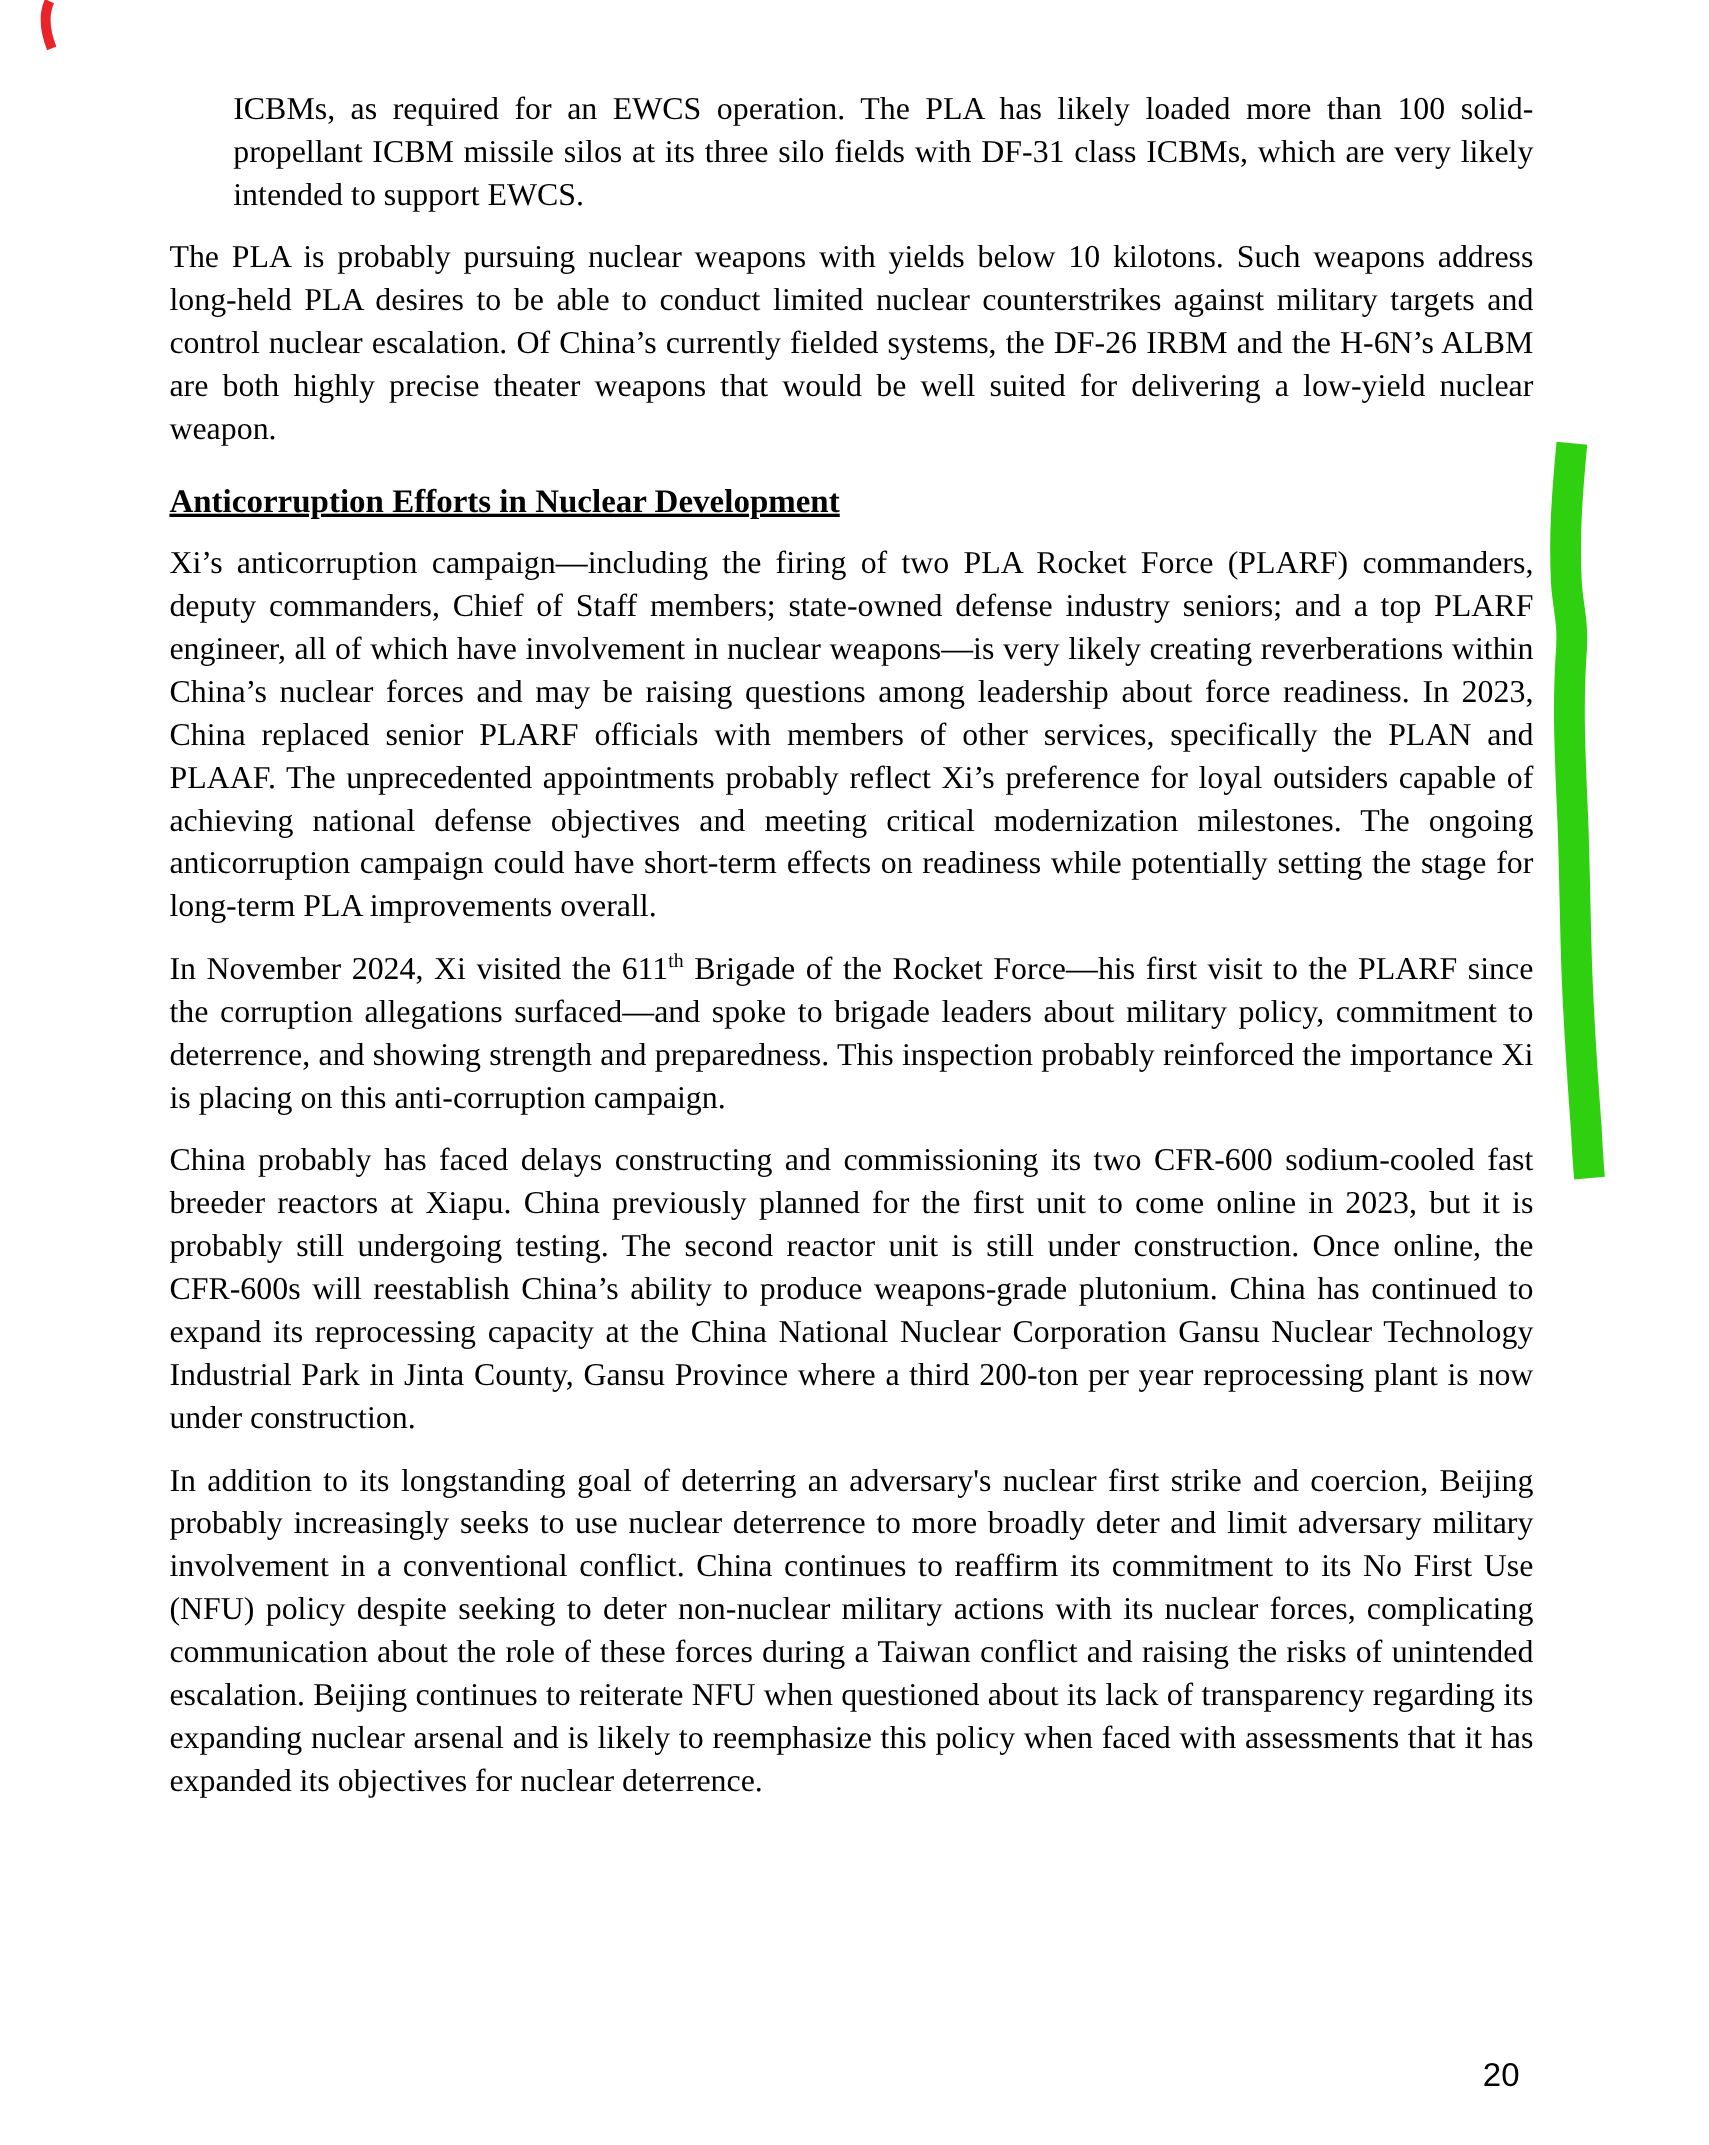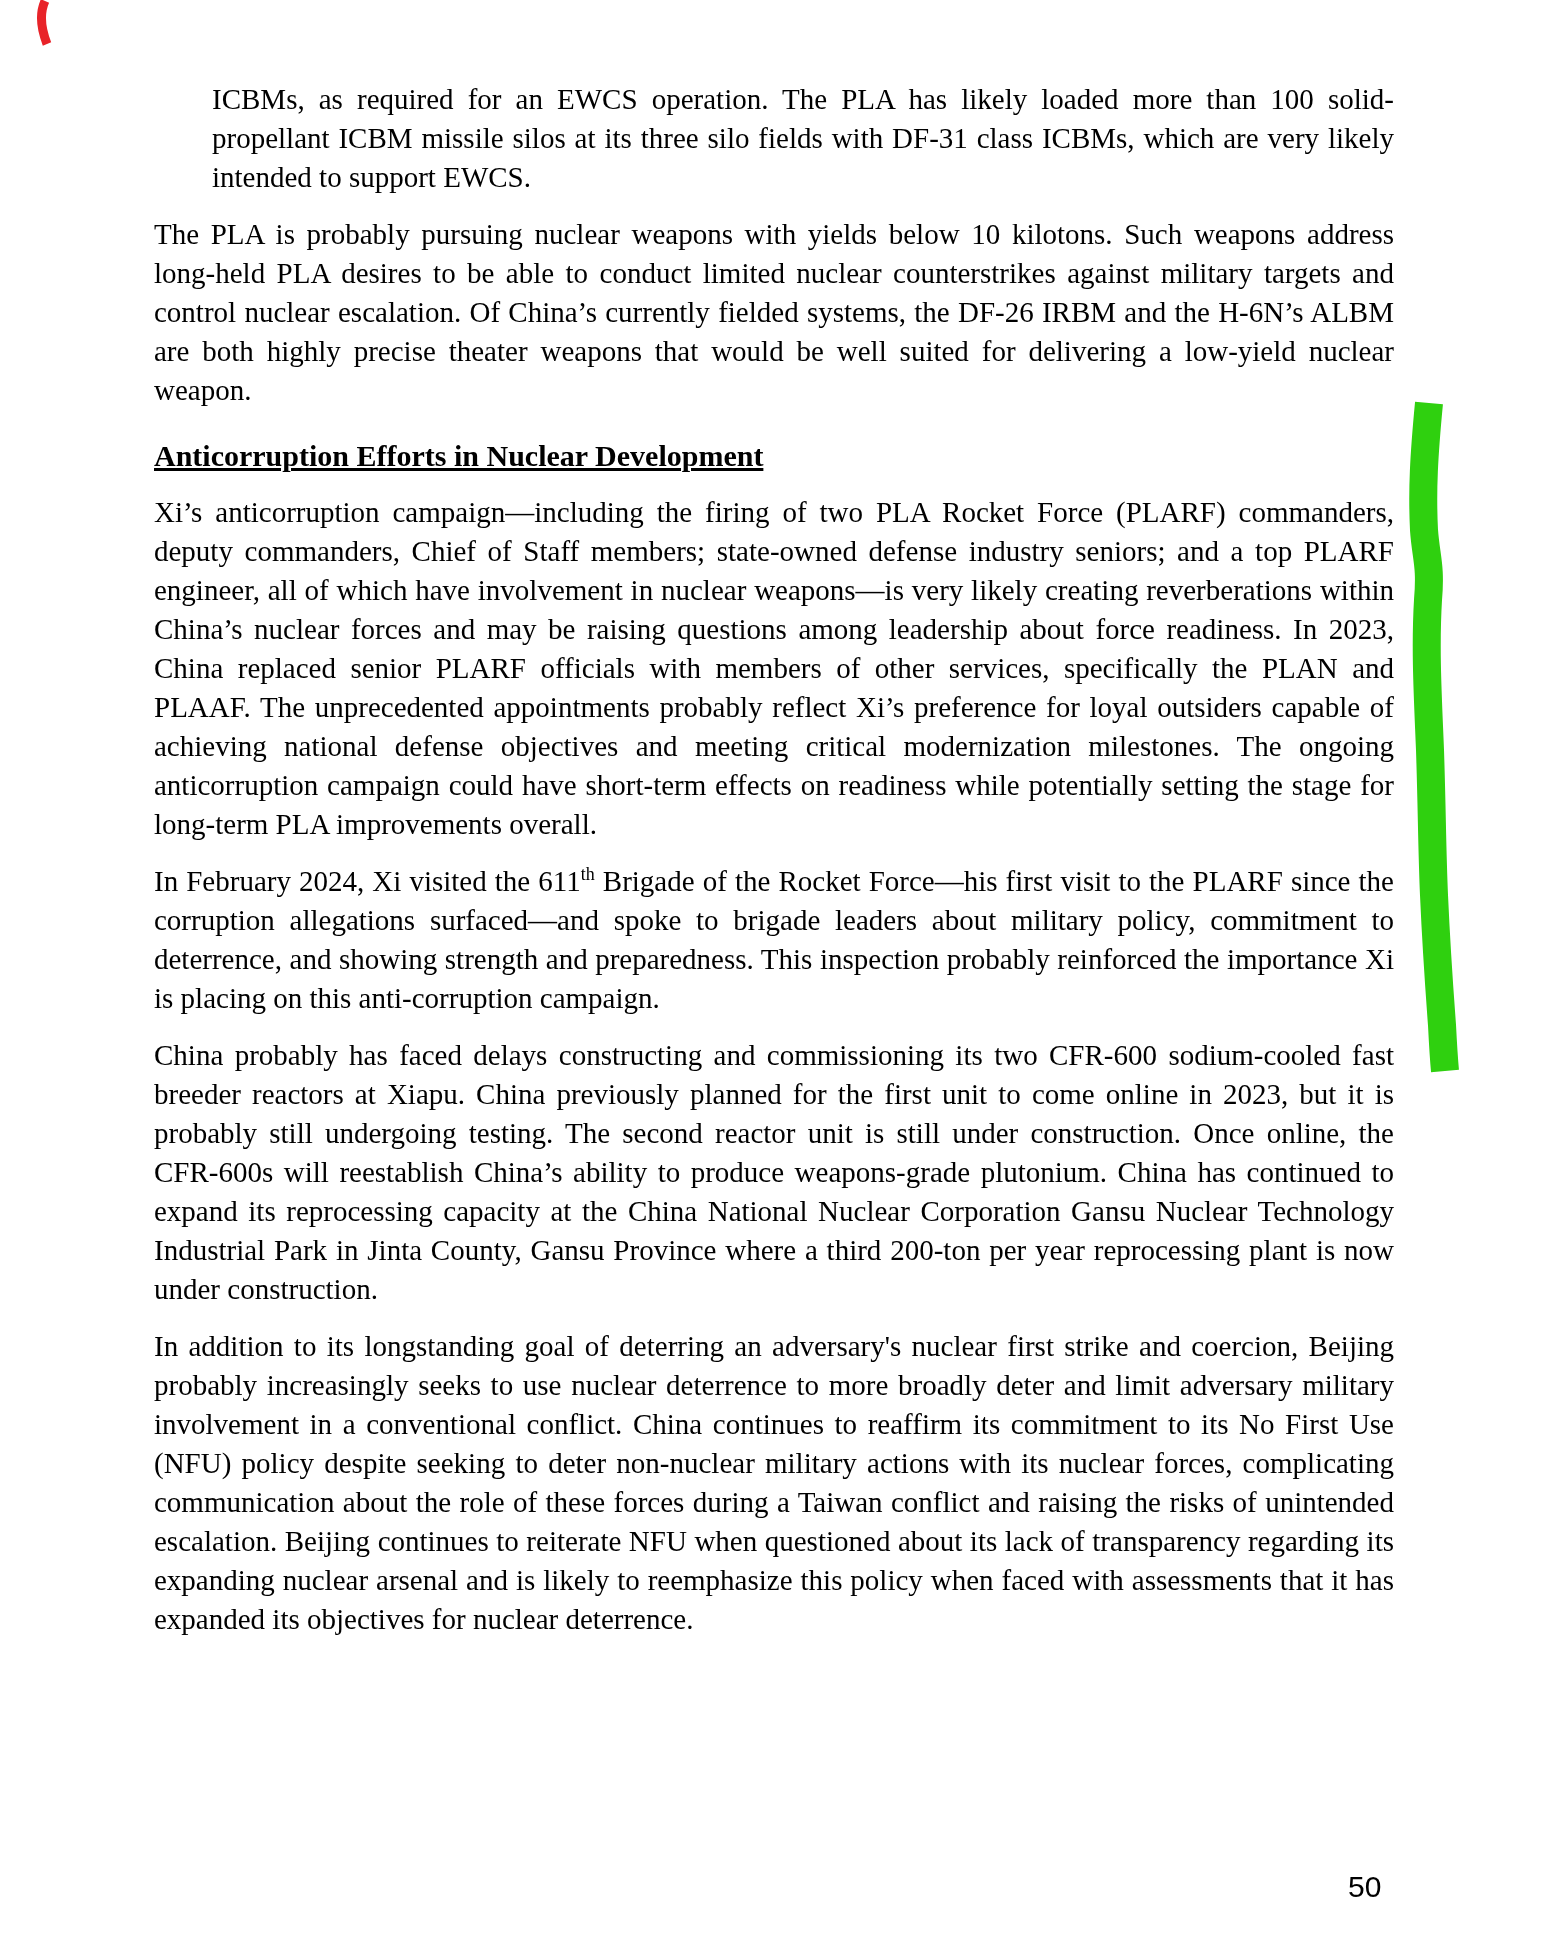--- a/index.html
+++ b/index.html
@@ -61,36 +61,36 @@
 
   <div class="content">
     <p class="indented">ICBMs, as required for an EWCS operation. The PLA has likely loaded more than 100 solid-propellant ICBM missile silos at its three silo fields with DF-31 class ICBMs, which are very likely intended to support EWCS.</p>
 
     <p>The PLA is probably pursuing nuclear weapons with yields below 10 kilotons.  Such weapons address long-held PLA desires to be able to conduct limited nuclear counterstrikes against military targets and control nuclear escalation.  Of China’s currently fielded systems, the DF-26 IRBM and the H-6N’s ALBM are both highly precise theater weapons that would be well suited for delivering a low-yield nuclear weapon.</p>
 
     <h2>Anticorruption Efforts in Nuclear Development</h2>
 
     <p>Xi’s anticorruption campaign—including the firing of two PLA Rocket Force (PLARF) commanders, deputy commanders, Chief of Staff members; state-owned defense industry seniors; and a top PLARF engineer, all of which have involvement in nuclear weapons—is very likely creating reverberations within China’s nuclear forces and may be raising questions among leadership about force readiness. In 2023, China replaced senior PLARF officials with members of other services, specifically the PLAN and PLAAF. The unprecedented appointments probably reflect Xi’s preference for loyal outsiders capable of achieving national defense objectives and meeting critical modernization milestones. The ongoing anticorruption campaign could have short-term effects on readiness while potentially setting the stage for long-term PLA improvements overall.</p>
 
-    <p><span>In February 2024, Xi visited the 611</span><sup>th</sup><span> Brigade of the Rocket Force—his first visit to the PLARF since the corruption allegations surfaced—and spoke to brigade leaders about military policy, commitment to deterrence, and showing strength and preparedness. This inspection probably reinforced the importance Xi is placing on this anti-corruption campaign.</span></p>
+    <p><span>In November 2024, Xi visited the 611</span><sup>th</sup><span> Brigade of the Rocket Force—his first visit to the PLARF since the corruption allegations surfaced—and spoke to brigade leaders about military policy, commitment to deterrence, and showing strength and preparedness. This inspection probably reinforced the importance Xi is placing on this anti-corruption campaign.</span></p>
 
 
     <p>China probably has faced delays constructing and commissioning its two CFR-600 sodium-cooled fast breeder reactors at Xiapu. China previously planned for the first unit to come online in 2023, but it is probably still undergoing testing. The second reactor unit is still under construction. Once online, the CFR-600s will reestablish China’s ability to produce weapons-grade plutonium. China has continued to expand its reprocessing capacity at the China National Nuclear Corporation Gansu Nuclear Technology Industrial Park in Jinta County, Gansu Province where a third 200-ton per year reprocessing plant is now under construction.</p>
 
 
     <p>In addition to its longstanding goal of deterring an adversary's nuclear first strike and coercion, Beijing probably increasingly seeks to use nuclear deterrence to more broadly deter and limit adversary military involvement in a conventional conflict. China continues to reaffirm its commitment to its No First Use (NFU) policy despite seeking to deter non-nuclear military actions with its nuclear forces, complicating communication about the role of these forces during a Taiwan conflict and raising the risks of unintended escalation. Beijing continues to reiterate NFU when questioned about its lack of transparency regarding its expanding nuclear arsenal and is likely to reemphasize this policy when faced with assessments that it has expanded its objectives for nuclear deterrence.</p>
   </div>
 
   <svg class="marks" viewBox="0 0 1554 1950" xmlns="http://www.w3.org/2000/svg">
 
     <path d="M 45 1 C 40 12, 40 26, 47 44" fill="none" stroke-width="9" stroke-linecap="butt" stroke="#e82329"></path>
 
     <path d="M 1429 403 C 1424 455, 1422 490, 1424 530
              C 1426 558, 1431 565, 1428 600
              C 1425 650, 1428 700, 1430 750
              C 1432 810, 1432 850, 1434 895
              C 1436 940, 1439 985, 1442 1025
              C 1443 1045, 1444 1060, 1445 1071" fill="none" stroke-width="28" stroke-linecap="butt" stroke="#2fd00f"></path>
   </svg>
 
-  <div class="page-number">50</div>
+  <div class="page-number">20</div>
 
 </div>
 
 </body></html>

